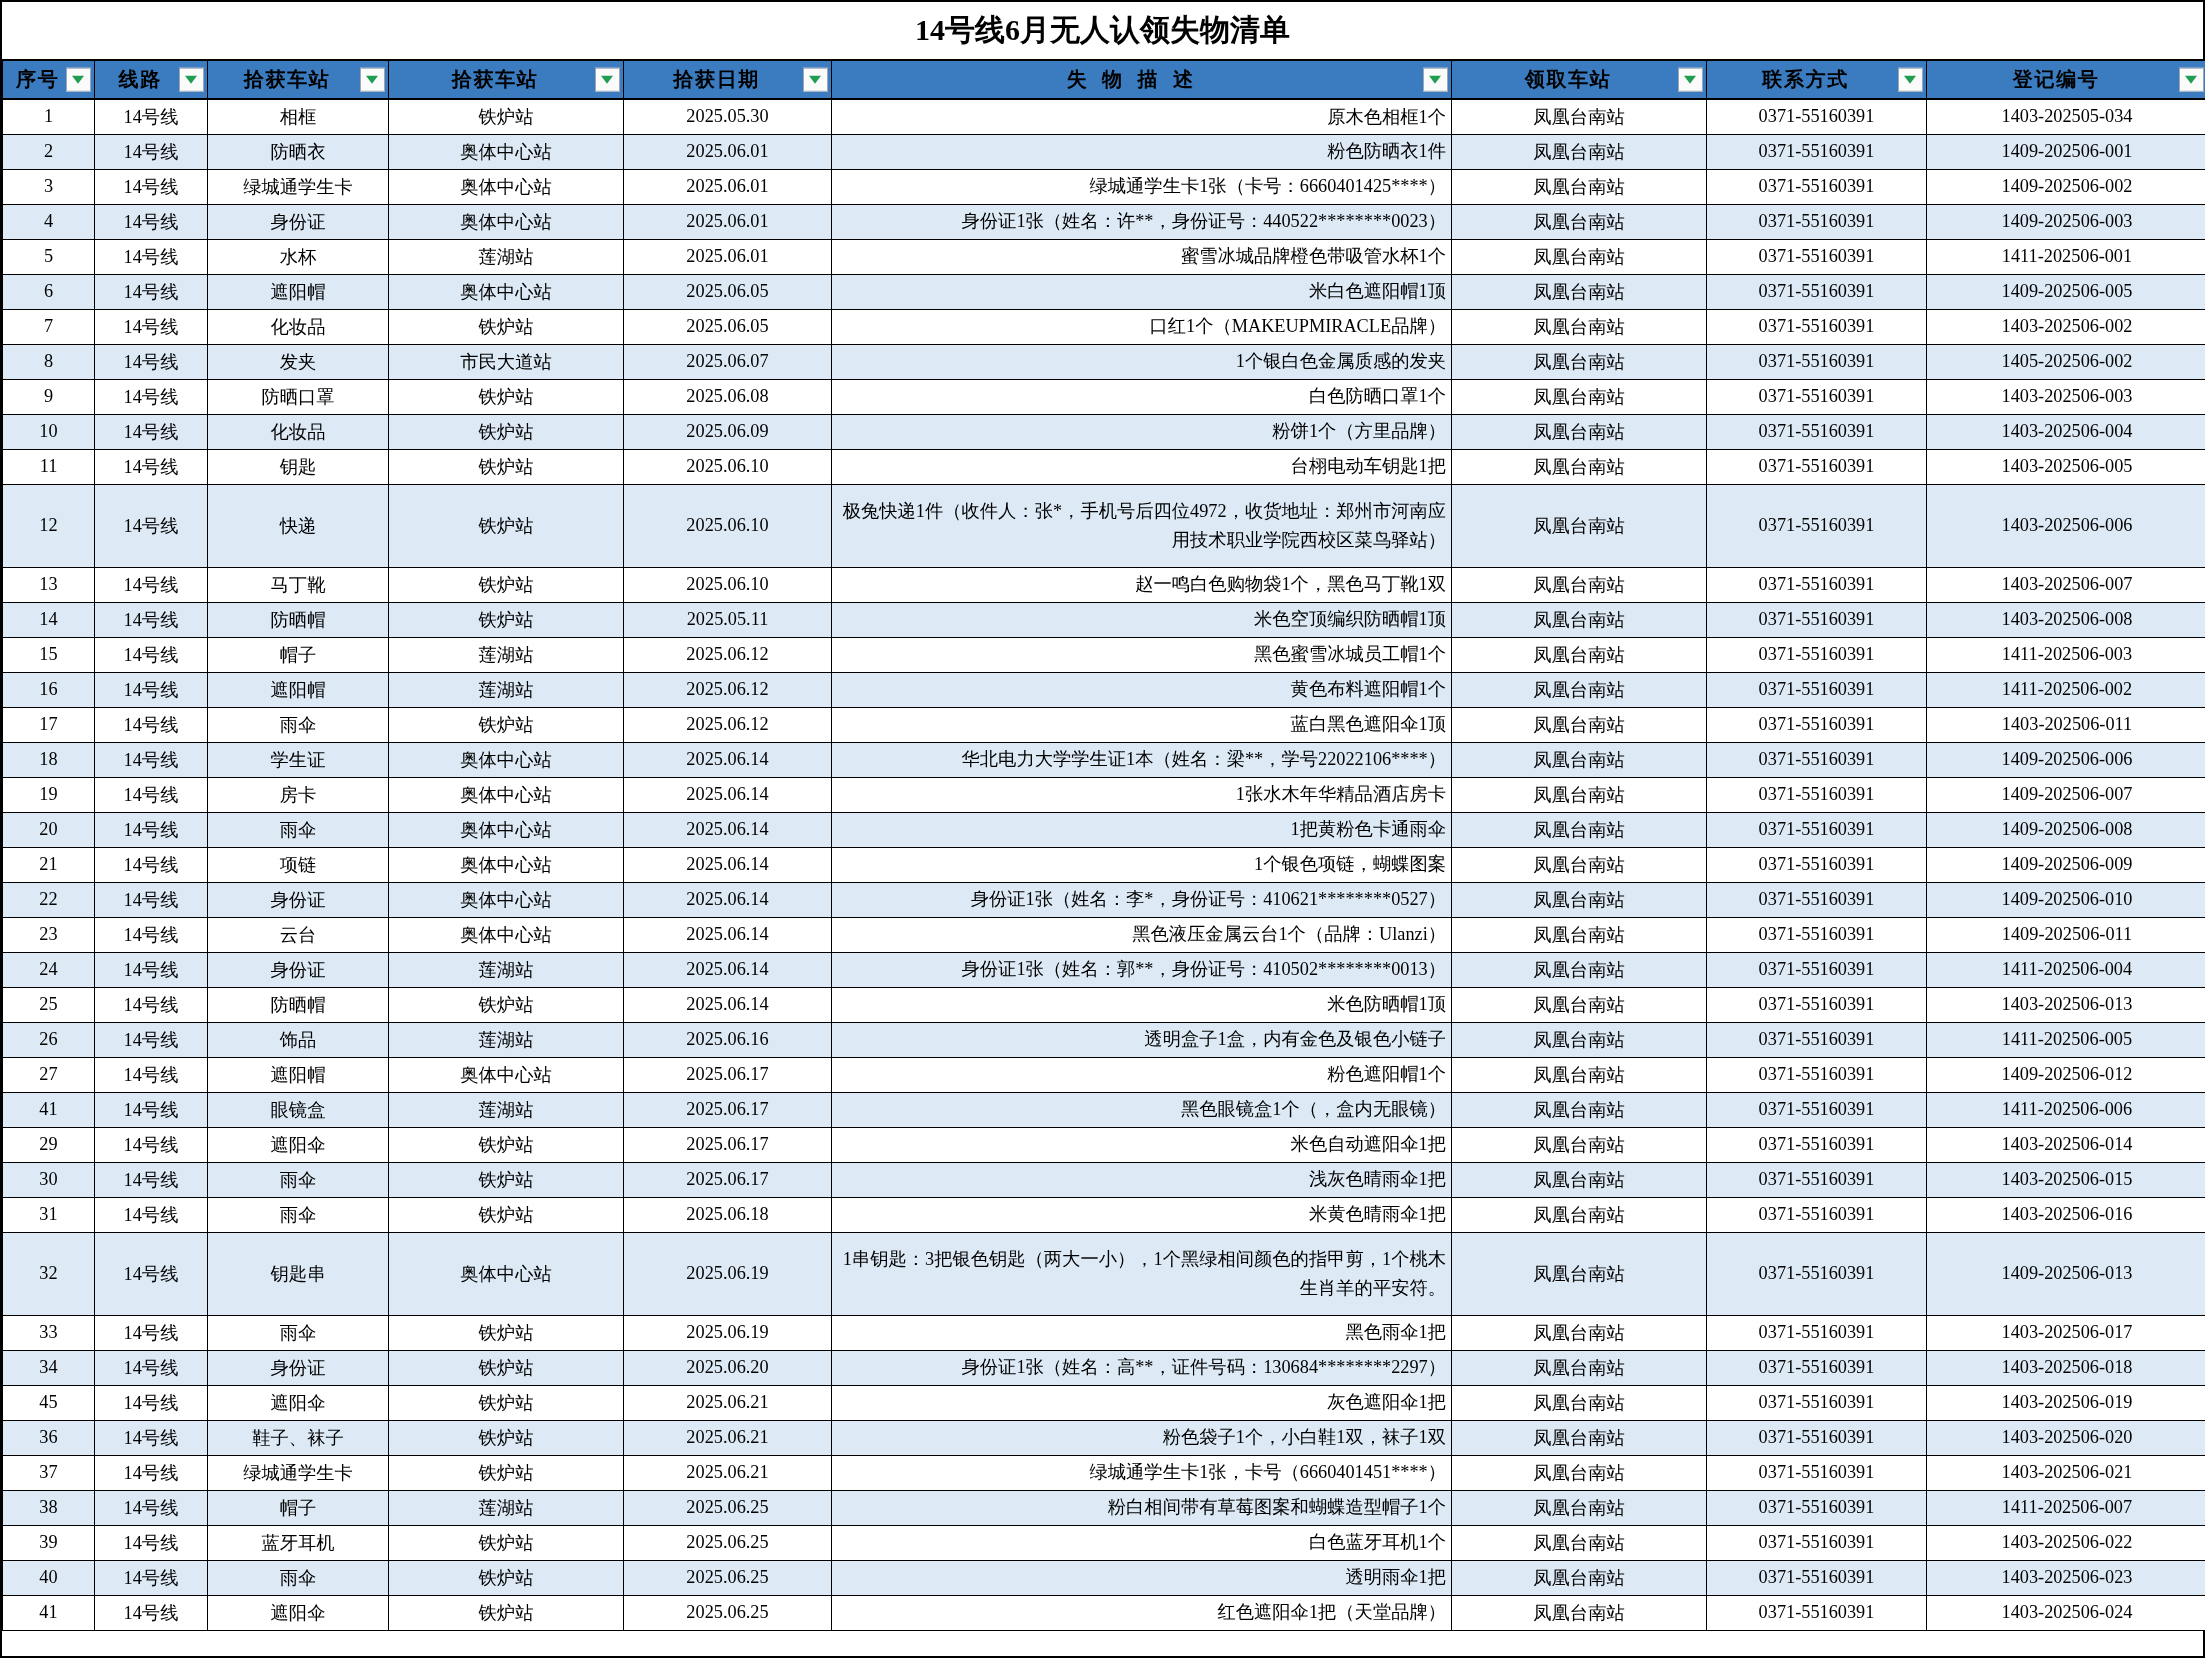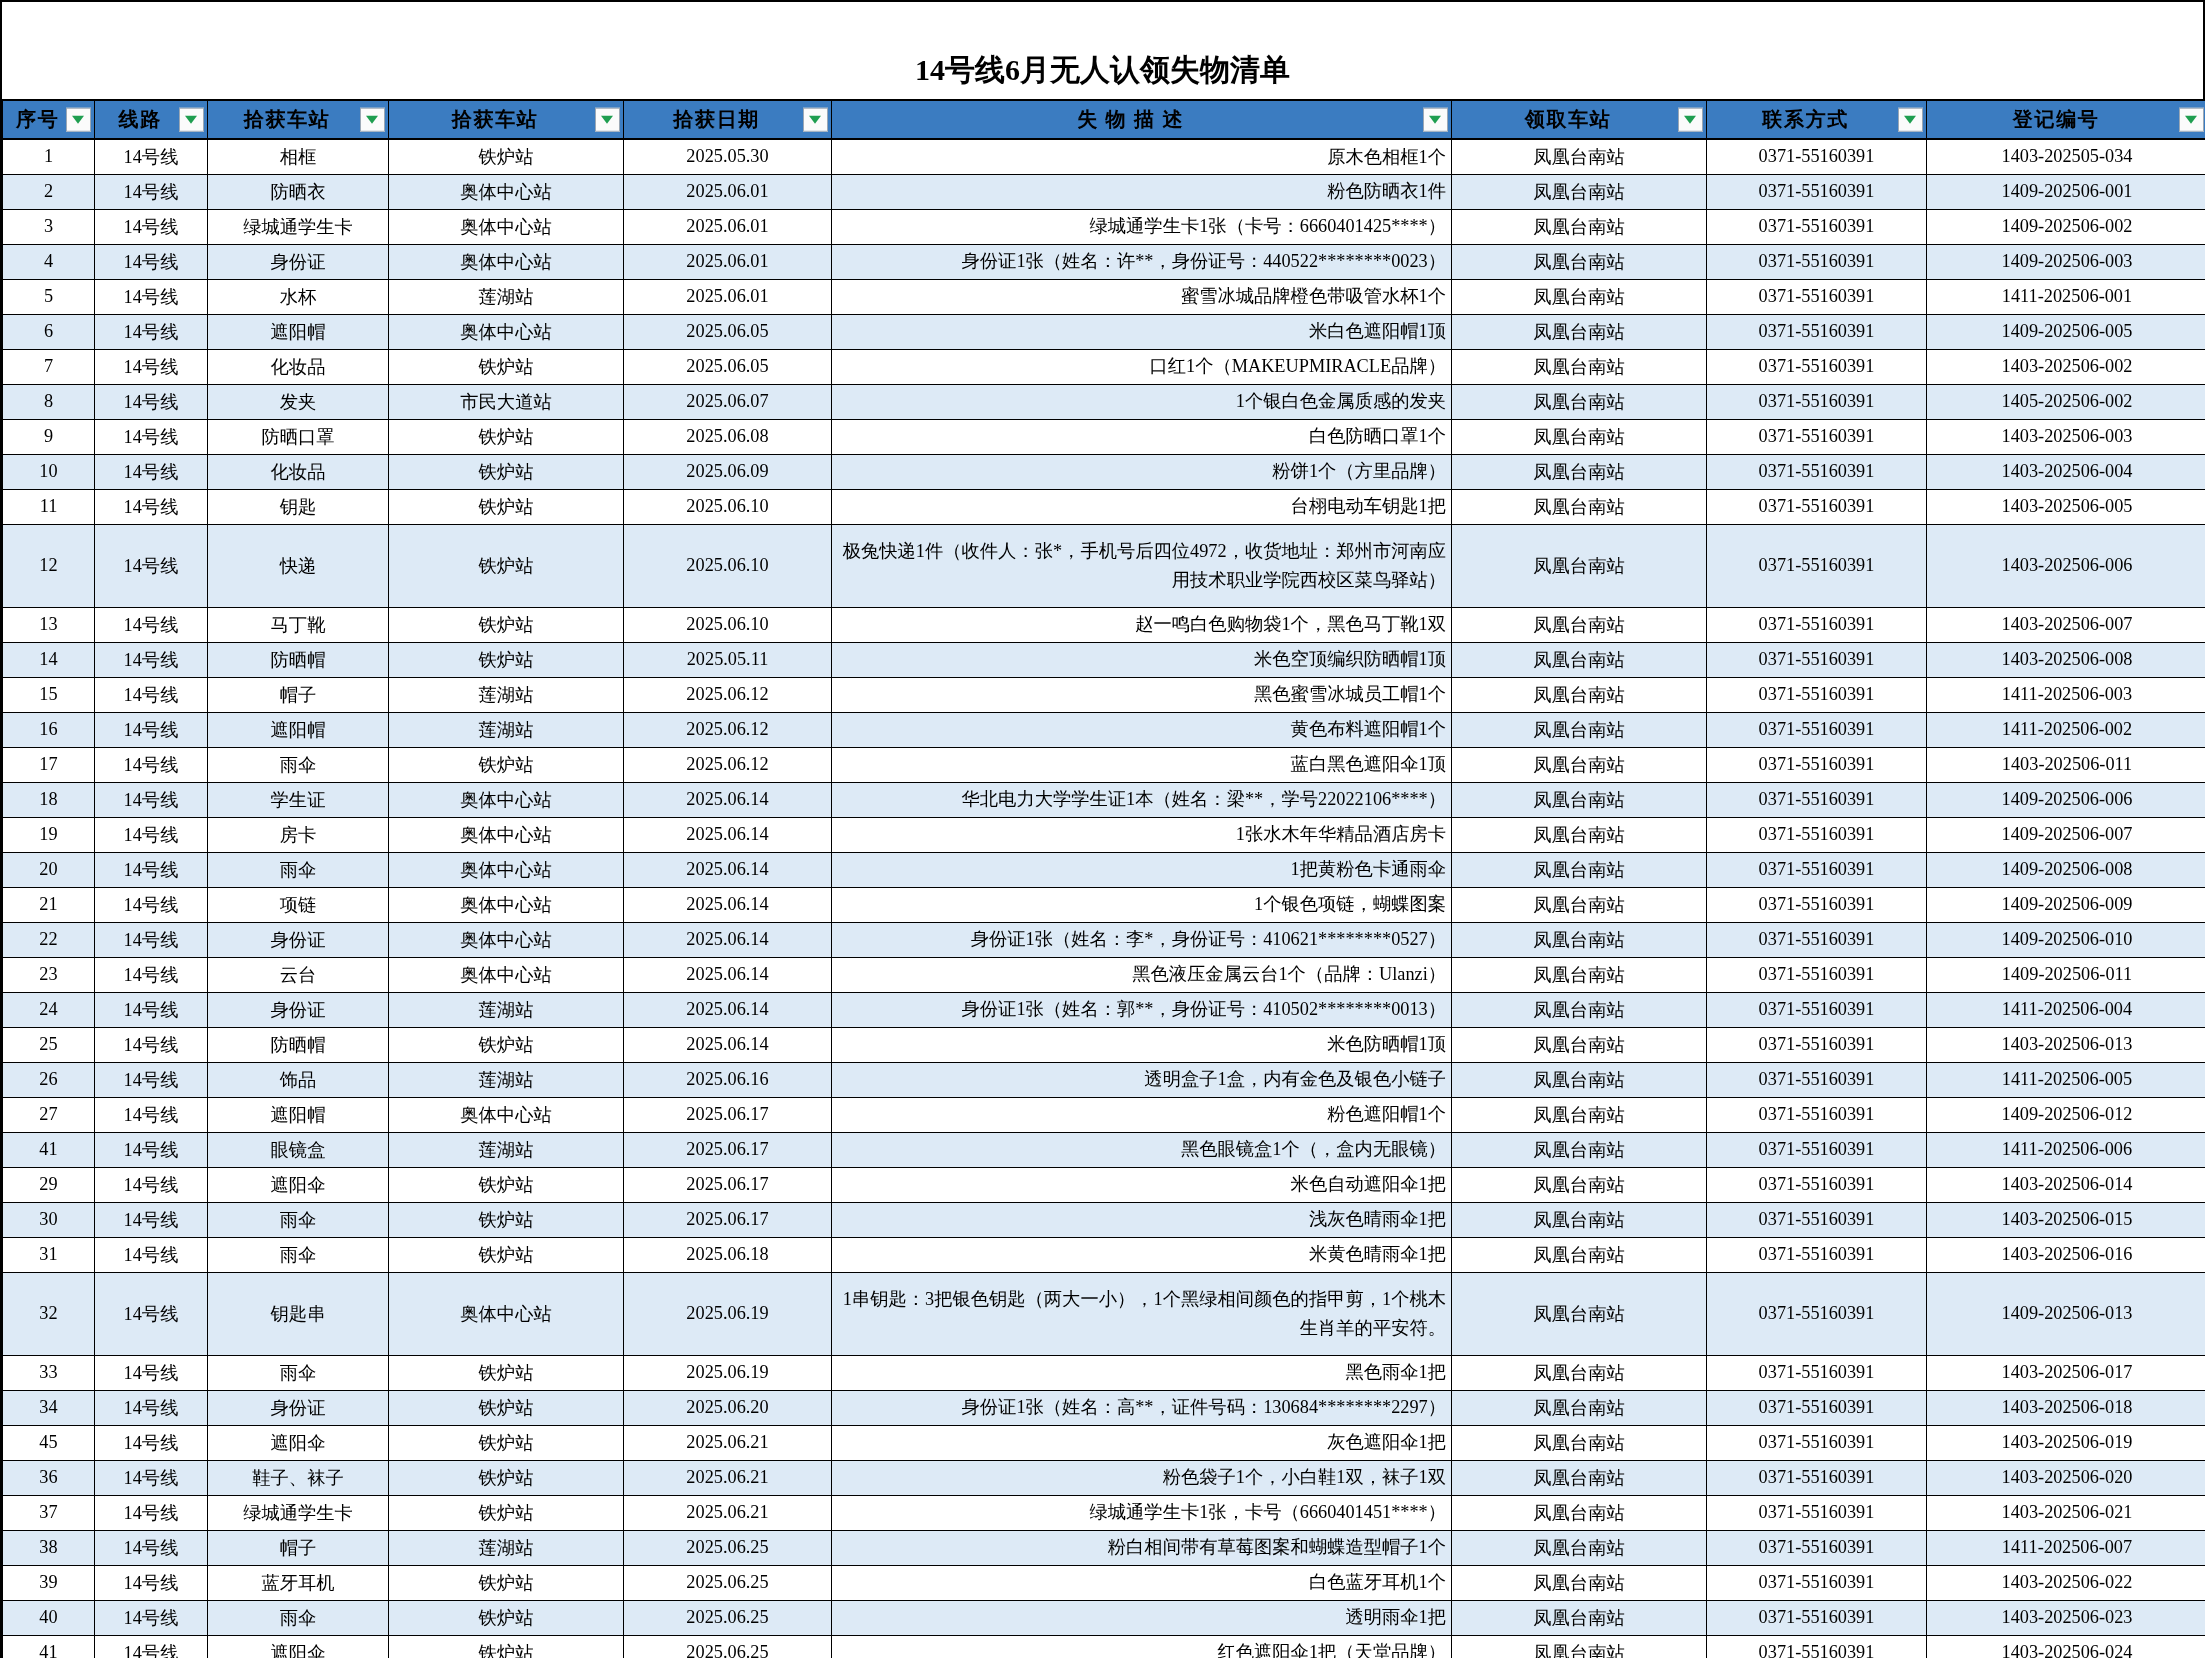--- a/index.html
+++ b/index.html
@@ -20,21 +20,20 @@
     border:2.5px solid var(--grid);
     background:#fff;
   }
   .title-row{
     box-sizing:border-box;
     height:59px;
     display:flex;align-items:center;justify-content:center;
     font-size:30px;font-weight:bold;
     border-bottom:2.5px solid var(--grid);
     background:#fff;
-    margin-top:40px;
   }
   table{
     width:100%;
     border-collapse:collapse;
     table-layout:fixed;
   }
   thead th{
     box-sizing:border-box;
     background:var(--header-bg);
     color:#000;
@@ -42,20 +41,21 @@
     font-size:20px;
     height:38px;
     position:relative;
     border:0.8px solid var(--grid);
     border-top:none;
     border-bottom:2.5px solid var(--grid);
     text-align:center;
     padding:0 25px 0 3.3px;
     overflow:hidden;
     white-space:nowrap;
+    font-family:Liberation Mono, monospace;
   }
   thead th .hlabel{letter-spacing:1.7px;}
   .filter{
     position:absolute;
     right:3.3px;top:50%;
     transform:translateY(-50%);
     width:22.5px;height:22.5px;
     background:#fbfbfb;
     border:0.8px solid #9aa7b5;
     display:flex;align-items:center;justify-content:center;

